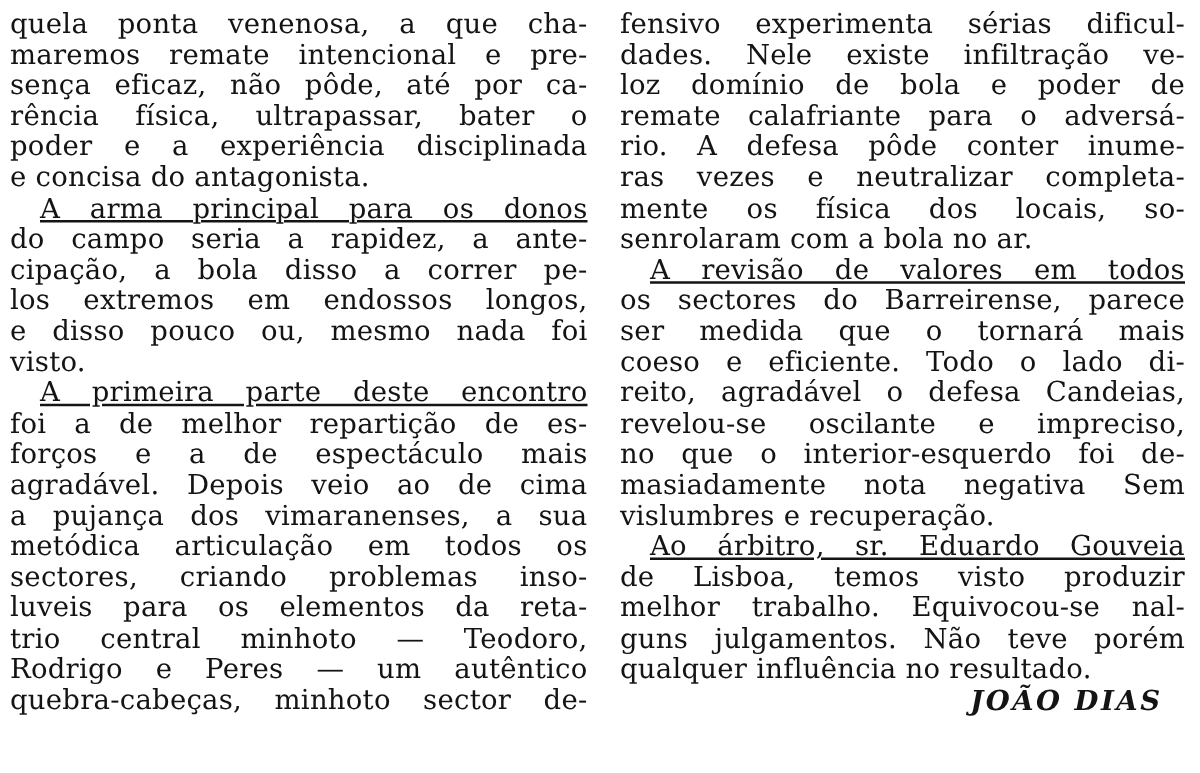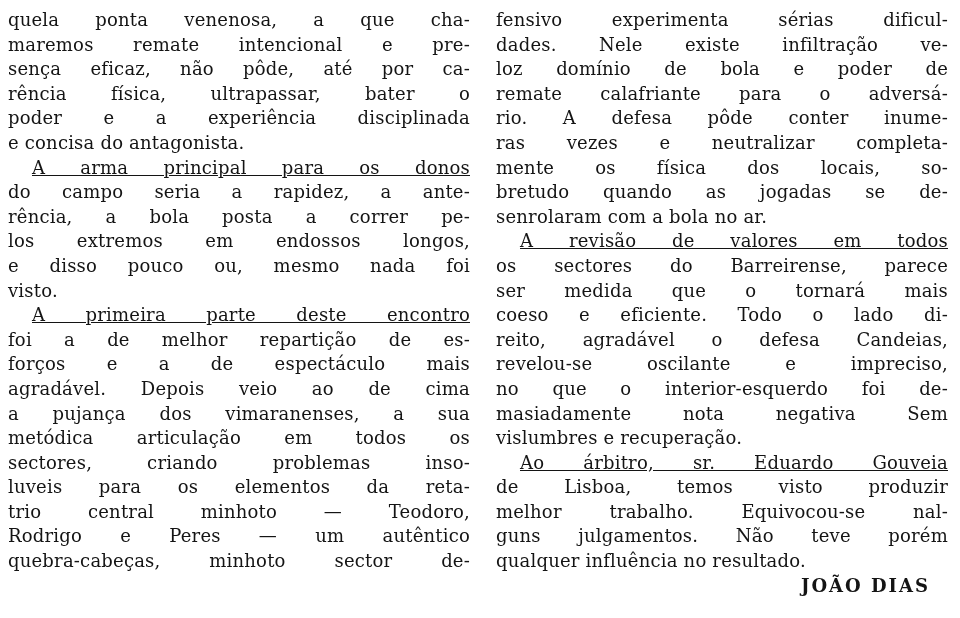--- a/index.html
+++ b/index.html
@@ -1,42 +1,42 @@
 <!DOCTYPE html>
 <html><head>
 <meta charset="utf-8">
 <style>
   html, body { margin:0; padding:0; background:#ffffff; }
   body { width:960px; height:618px; overflow:hidden; position:relative; }
   .col {
     position:absolute; top:8px;
     font-family:"DejaVu Serif", "Liberation Serif", serif;
-    font-size:18px; line-height:24.6px; color:#141414;
+    font-size:22px; line-height:24.6px; color:#141414;
     letter-spacing:0.2px;
   }
   #col-left { left:8px; width:462px; }
   #col-right { left:496px; width:452px; }
   .line { display:block; white-space:nowrap; text-align:justify; text-align-last:justify; height:24.6px; overflow:visible; }
   .line.last { text-align-last:left; }
   .line.indent { padding-left:24px;text-decoration:underline; }
-  .line.sig { text-align:right; text-align-last:right; padding-right:18px; font-weight:bold; letter-spacing:2px; }
+  .line.sig { text-align:right; text-align-last:right; padding-right:18px; font-weight:bold; letter-spacing:2px;font-style:italic; }
 </style>
 </head>
 <body>
 
 <div id="col-left" class="col">
     <span class="line">quela ponta venenosa, a que cha-</span>
     <span class="line">maremos remate intencional e pre-</span>
     <span class="line">sença eficaz, não pôde, até por ca-</span>
     <span class="line">rência física, ultrapassar, bater o</span>
     <span class="line">poder e a experiência disciplinada</span>
     <span class="line last">e concisa do antagonista.</span>
     <span class="line indent">A arma principal para os donos</span>
     <span class="line">do campo seria a rapidez, a ante-</span>
-    <span class="line">rência, a bola posta a correr pe-</span>
+    <span class="line">cipação, a bola disso a correr pe-</span>
     <span class="line">los extremos em endossos longos,</span>
     <span class="line">e disso pouco ou, mesmo nada foi</span>
     <span class="line last">visto.</span>
     <span class="line indent">A primeira parte deste encontro</span>
     <span class="line">foi a de melhor repartição de es-</span>
     <span class="line">forços e a de espectáculo mais</span>
     <span class="line">agradável. Depois veio ao de cima</span>
     <span class="line">a pujança dos vimaranenses, a sua</span>
     <span class="line">metódica articulação em todos os</span>
     <span class="line">sectores, criando problemas inso-</span>
@@ -47,21 +47,20 @@
   </div>
 <div id="col-right" class="col">
   <div id="right-lines">
       <span class="line">fensivo experimenta sérias dificul-</span>
       <span class="line">dades. Nele existe infiltração ve-</span>
       <span class="line">loz domínio de bola e poder de</span>
       <span class="line">remate calafriante para o adversá-</span>
       <span class="line">rio. A defesa pôde conter inume-</span>
       <span class="line">ras vezes e neutralizar completa-</span>
       <span class="line">mente os física dos locais, so-</span>
-      <span class="line">bretudo quando as jogadas se de-</span>
       <span class="line last">senrolaram com a bola no ar.</span>
       <span class="line indent">A revisão de valores em todos</span>
       <span class="line">os sectores do Barreirense, parece</span>
       <span class="line">ser medida que o tornará mais</span>
       <span class="line">coeso e eficiente. Todo o lado di-</span>
       <span class="line">reito, agradável o defesa Candeias,</span>
       <span class="line">revelou-se oscilante e impreciso,</span>
       <span class="line">no que o interior-esquerdo foi de-</span>
       <span class="line">masiadamente nota negativa Sem</span>
       <span class="line last">vislumbres e recuperação.</span>

